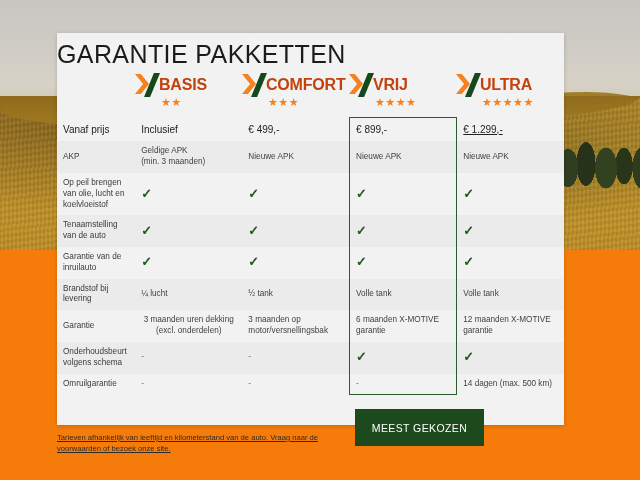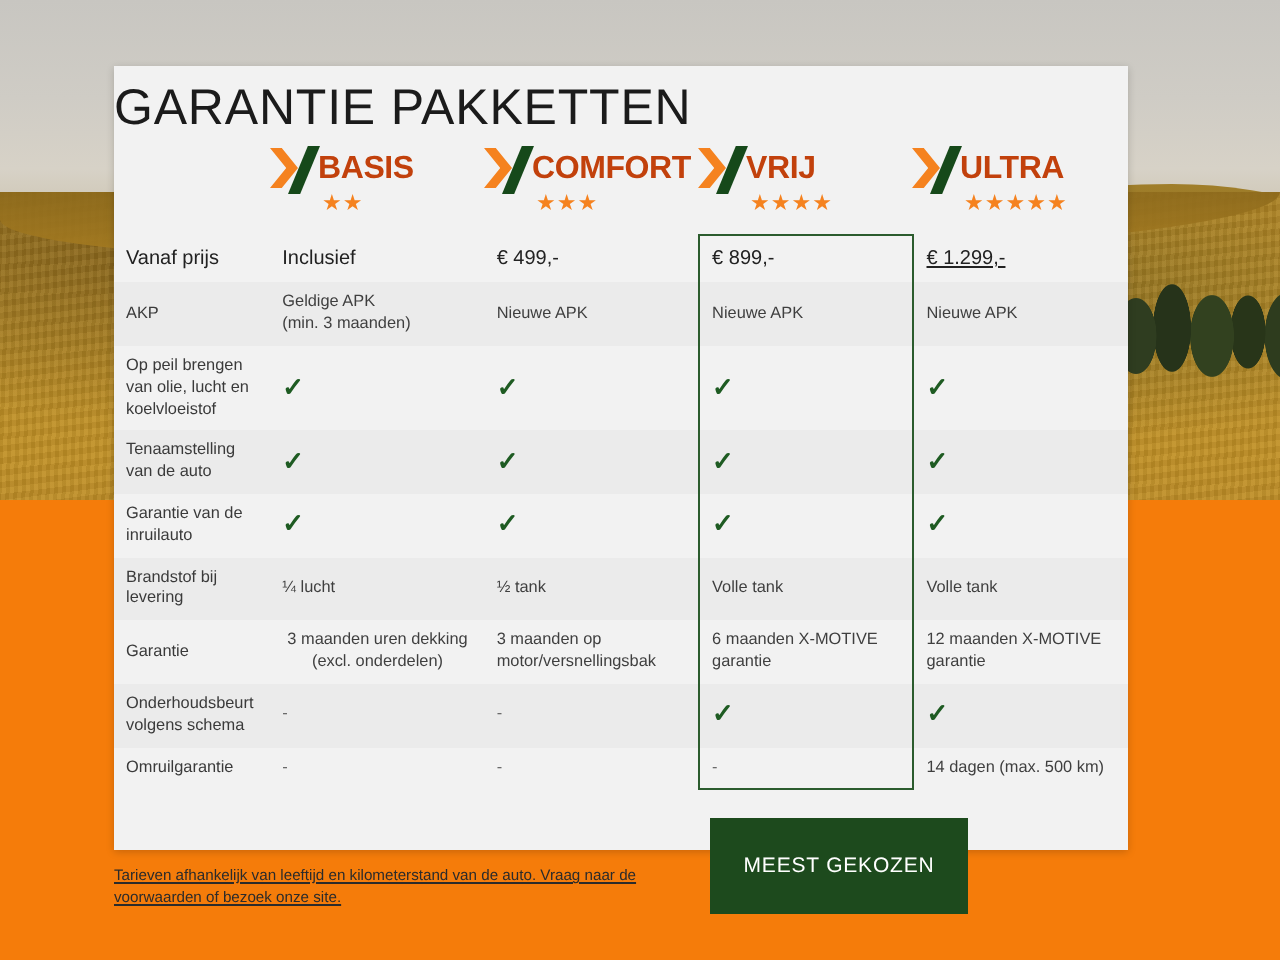--- a/index.html
+++ b/index.html
@@ -144,21 +144,21 @@
   
   #footer {
     position:absolute; left:57px; top:425px; width:507px; height:55px;
     z-index:6;
   }
   #disclaimer {
     position:absolute; left:0px; top:7px; width:300px;
     font-size:7.6px; color:#2b2b2b; line-height:1.45;text-decoration:underline;
   }
   #cta {
-    position:absolute; left:298px; top:-16px; width:129px; height:48px;
+    position:absolute; left:298px; top:-16px; width:129px; height:37px;
     background:#1d4a1d; color:#fff;
     border:none; cursor:pointer;
     font-family:"Liberation Sans", sans-serif;
     font-size:10.5px; letter-spacing:.4px;
     display:flex; align-items:center; justify-content:center;
   }
 </style>
 </head>
 <body>
 

